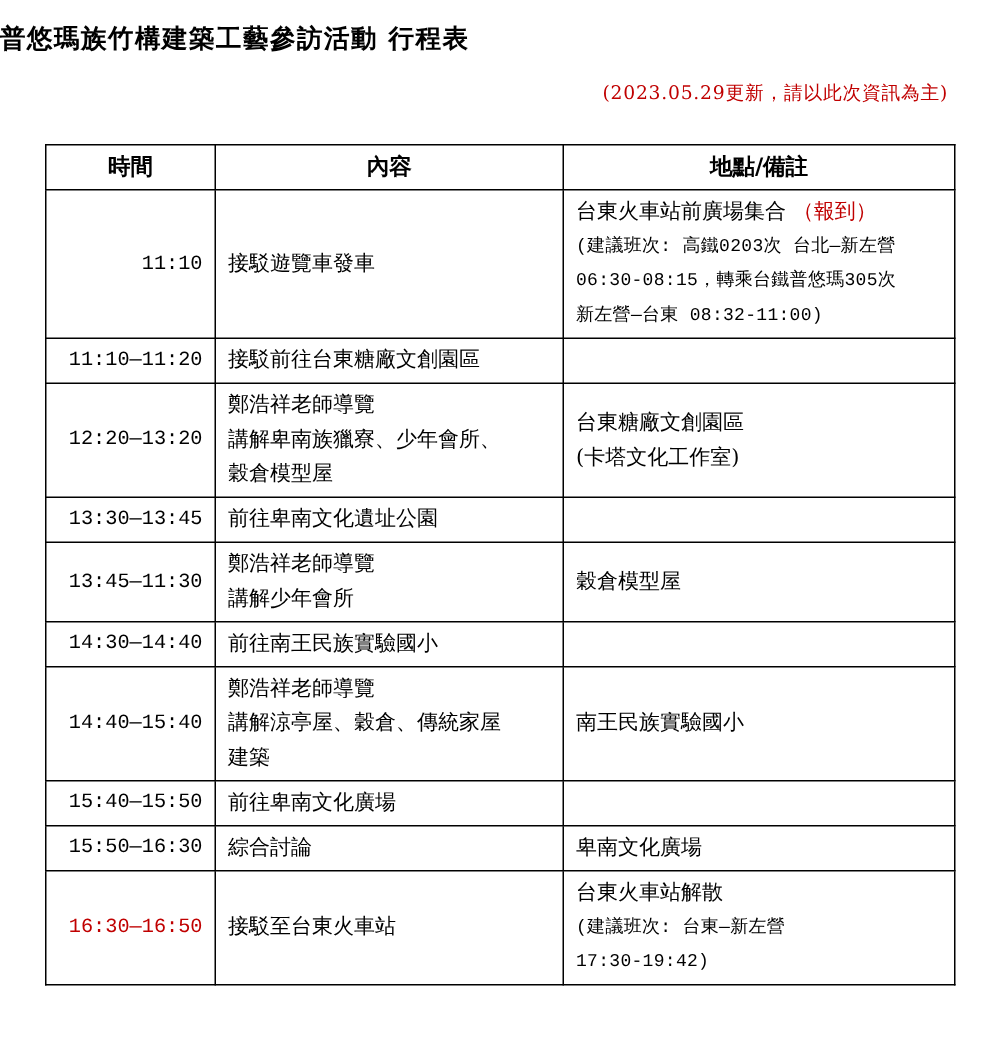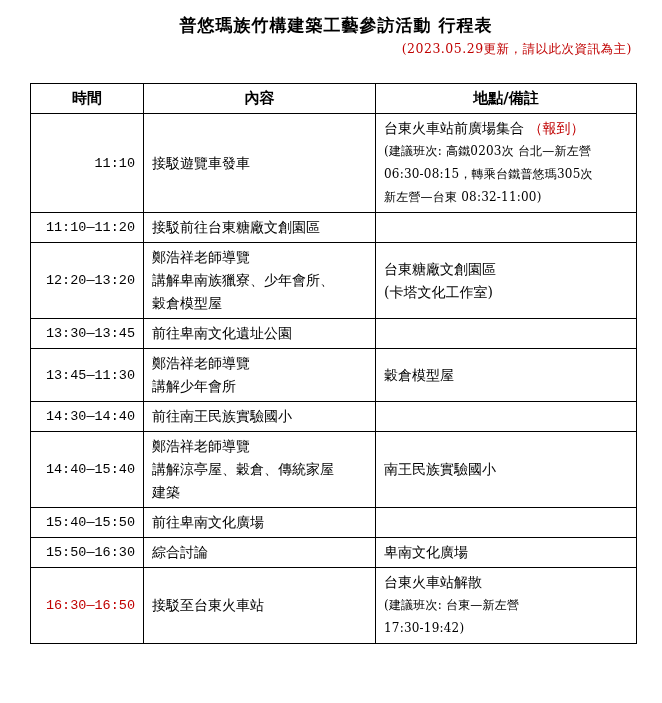--- a/index.html
+++ b/index.html
@@ -8,28 +8,27 @@
   body {
     width: 662px; height: 703px;
     background: var(--paper);
     color: var(--ink);
     font-family: "DejaVu Serif", "Liberation Serif", serif;
     overflow: hidden;
   }
   .page { width: 662px; height: 703px; position: relative; }
   .doc-title {
     margin-top: 14px;
-    text-align: center;
+    text-align: left;
     font-size: 17px;
     font-weight: bold;
     letter-spacing: 1px;
-    padding-left: 10px;
   }
   .update-note {
-    margin-top: 4px;
+    margin-top: 17px;
     padding-right: 30px;
     text-align: right;
     font-size: 12.5px;
     color: var(--red);
     letter-spacing: 0.5px;
   }
   table.schedule {
     margin: 25px 0 0 30px;
     width: 606px;
     border-collapse: collapse;
@@ -54,21 +53,21 @@
   .schedule td { padding: 3px 8px; }
   .schedule td.time {
     padding-left: 7px;
     white-space: nowrap;
     font-family: "Liberation Mono", "DejaVu Sans Mono", monospace;
     font-size: 13.5px;
     text-align: right;
   }
   .schedule td.time.red { color: var(--red); }
   .line { line-height: 23px; }
-  .line.small { font-size: 12px; letter-spacing: 0.2px; }
+  .line.small { font-size: 12px; letter-spacing: 0.2px; font-family: Liberation Mono, monospace; }
   .red { color: var(--red); }
 </style>
 </head>
 <body>
 
 <div class="page">
   <div class="doc-title">普悠瑪族竹構建築工藝參訪活動 行程表</div>
   <div class="update-note">(2023.05.29更新，請以此次資訊為主)</div>
 
   <table class="schedule">

